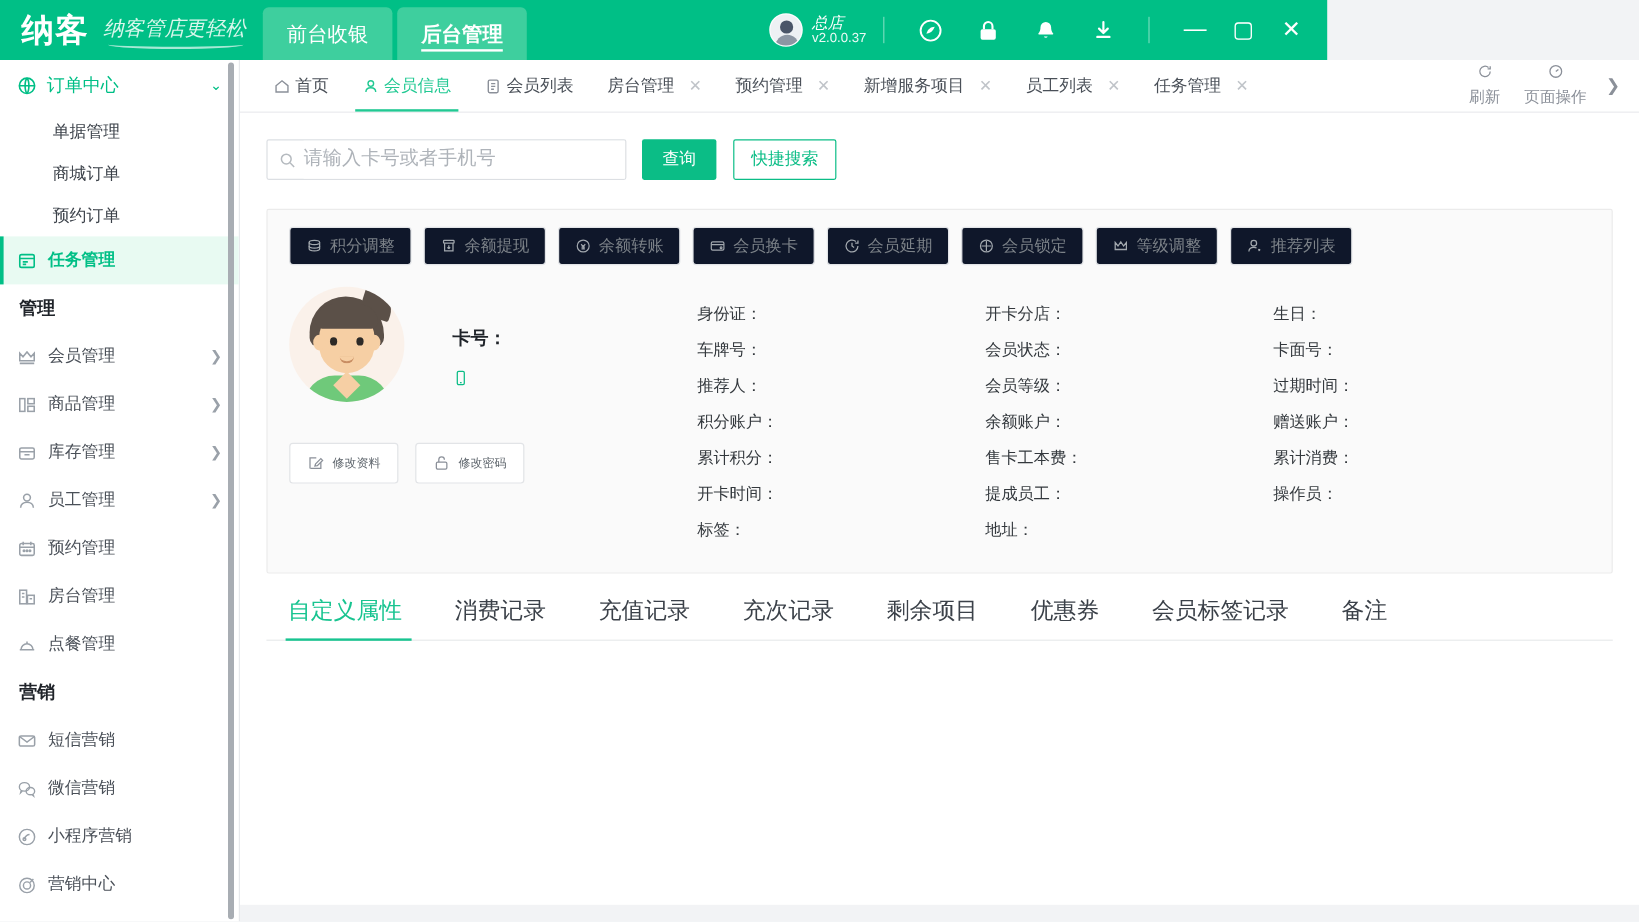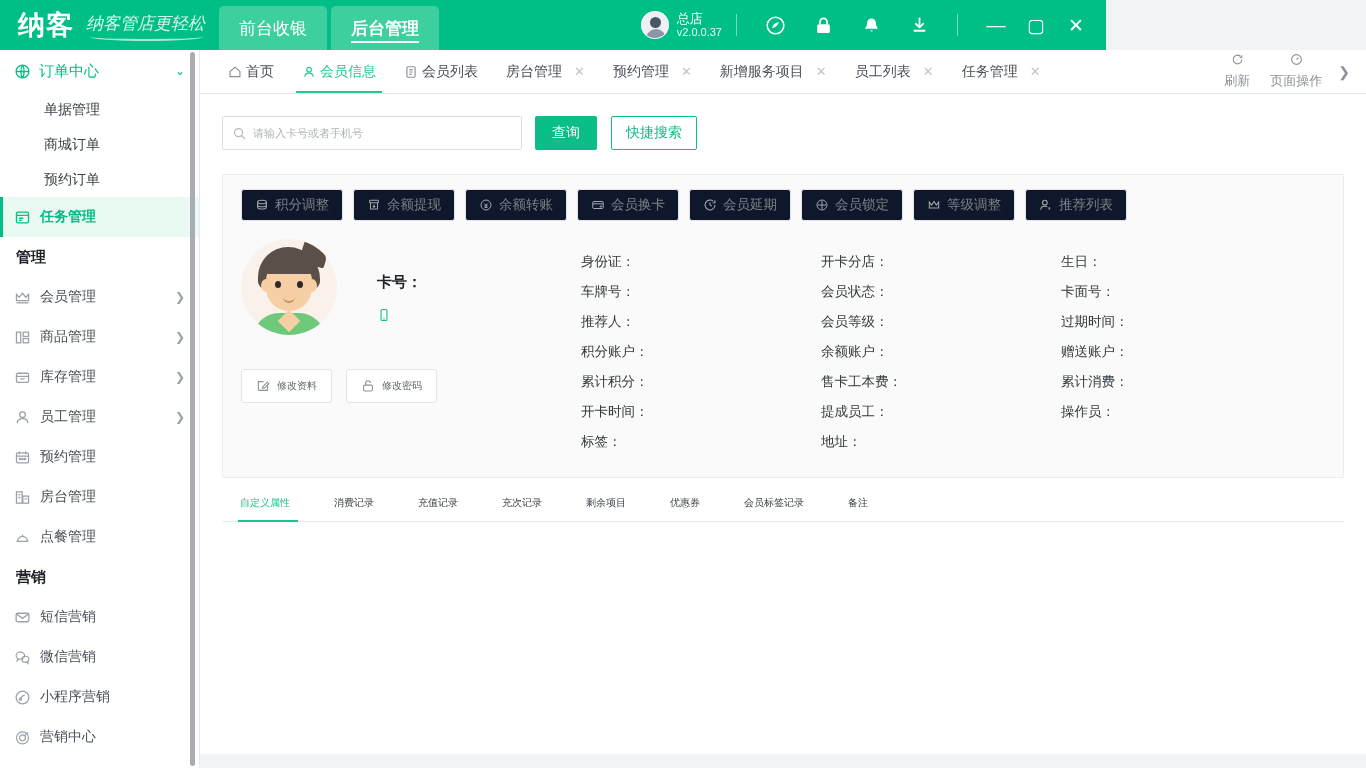--- a/index.html
+++ b/index.html
@@ -55,21 +55,21 @@
   .user-av {
     width: 28px; height: 28px; border-radius: 50%;
     background: #eef1f4; position: relative; overflow: hidden;
     border: 1.5px solid rgba(255,255,255,.85);
   }
   .user-av .head { position: absolute; width: 11px; height: 11px; border-radius: 50%;
     background: #4a5568; left: 8px; top: 5px; }
   .user-av .body { position: absolute; width: 20px; height: 12px; border-radius: 10px 10px 0 0;
     background: #8c96a3; left: 4px; top: 17px; }
   .user-txt { line-height: 1.12; color: #ffffff; }
-  .user-name { font-size: 13px; }
+  .user-name { font-size: 13px; font-style: italic; }
   .user-ver { font-size: 11px; opacity: .92; }
   .tb-div { width: 1px; height: 22px; background: rgba(255,255,255,.45); margin: 0 14px; }
   .tb-icon {
     width: 30px; height: 30px; margin: 0 9px;
     display: flex; align-items: center; justify-content: center;
     cursor: pointer; color: #fff;
   }
   .win-btn {
     width: 32px; height: 32px; margin-left: 8px;
     display: flex; align-items: center; justify-content: center;
@@ -158,21 +158,21 @@
   
   .search-row { display: flex; align-items: center; gap: 14px; margin-bottom: 24px; }
   .search-box {
     display: flex; height: 34px; width: 300px;
     border: 1px solid #dcdfe3; border-radius: 2px; overflow: hidden;
     align-items: center; background: #fff;
   }
   .search-box .sicon { padding: 0 6px 0 9px; color: #b5babf; display: flex; }
   .search-box input {
     border: 0; outline: none; flex: 1; height: 32px;
-    font-size: 11px; color: #333; font-family: inherit;
+    font-size: 16px; color: #333; font-family: inherit;
   }
   .search-box input::placeholder { color: #aeb3b9; }
   .btn-query {
     height: 34px; min-width: 62px; background: #0bbd86; color: #fff;
     display: flex; align-items: center; justify-content: center;
     font-size: 14px; cursor: pointer; border-radius: 2px;
     margin-left: -1px;
   }
   .btn-quick {
     height: 34px; padding: 0 14px; background: #fff; color: #0bbd86;
@@ -241,21 +241,21 @@
   .fcol:nth-child(1) { flex: 0 0 240px; }
   .fcol:nth-child(2) { flex: 0 0 240px; }
   .fld { font-size: 13.5px; color: #33383d; line-height: 30px; white-space: nowrap; }
 
   
   .ltabs {
     display: flex; align-items: center; gap: 0;
     border-bottom: 1px solid #e8eaec; margin-top: 18px; padding-left: 2px;
   }
   .ltab {
-    font-size: 10px; color: #3b4149; padding: 0 22px 11px 22px;
+    font-size: 19px; color: #3b4149; padding: 0 22px 11px 22px;
     cursor: pointer; position: relative;
   }
   .ltab:first-child { padding-left: 16px; }
   .ltab.active { color: #18c490; }
   .ltab.active::after {
     content: ""; position: absolute; left: 14px; right: 14px; bottom: -1px;
     height: 2px; background: #18c490;
   }
   .lpane { height: 180px; }
 

